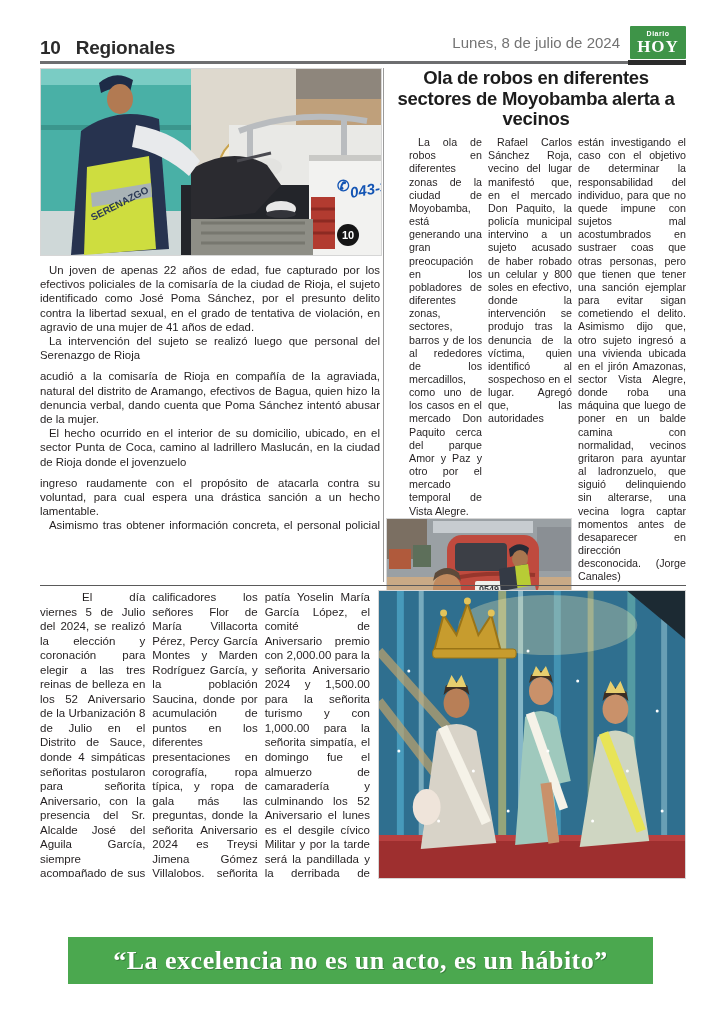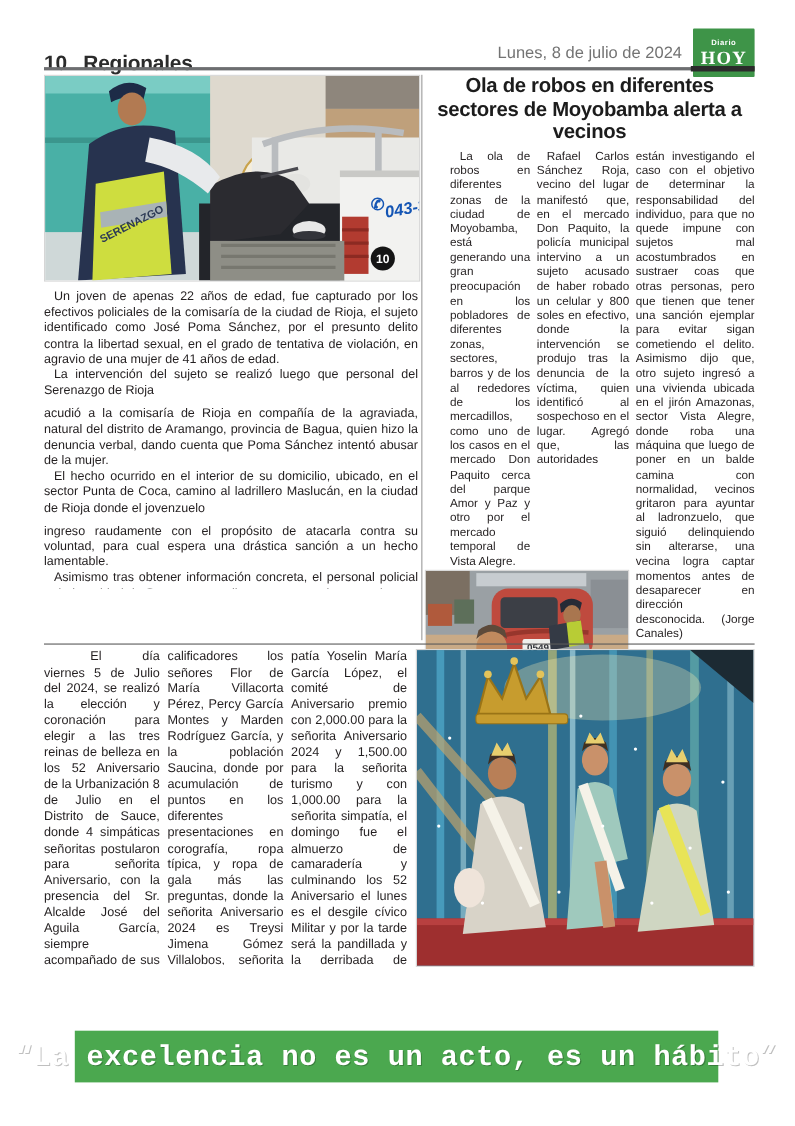--- a/index.html
+++ b/index.html
@@ -4,21 +4,21 @@
 <style>
   html,body{margin:0;padding:0;background:#e9e9e9;}
   .page{position:relative;width:723px;height:1024px;background:#ffffff;margin:0 auto;
         font-family:"Liberation Sans",sans-serif;color:#231f20;overflow:hidden;}
 
   
   .hdr{position:absolute;top:26px;left:40px;width:646px;display:flex;justify-content:space-between;align-items:flex-end;}
   .hdr-left{display:flex;align-items:baseline;gap:15px;font-weight:bold;font-size:19px;letter-spacing:-0.2px;color:#2b2b2b;}
   .hdr-right{display:flex;align-items:center;gap:10px;}
   .hdr-date{font-size:15px;color:#737373;}
-  .logo{width:56px;height:44px;background:var(--brand_green,#3e9448);color:#fff;text-align:center;
+  .logo{width:56px;height:33px;background:var(--brand_green,#3e9448);color:#fff;text-align:center;
         display:flex;flex-direction:column;justify-content:center;line-height:1;border-radius:1px;}
   .logo-top{font-size:7px;font-weight:bold;letter-spacing:.5px;}
   .logo-main{font-family:"Liberation Serif",serif;font-weight:bold;font-size:17px;letter-spacing:1px;margin-top:1px;}
   .hdr-rule{position:absolute;top:61px;left:40px;width:646px;height:3px;background:#6d6e70;}
   .hdr-rule-dark{position:absolute;top:60px;left:628px;width:58px;height:5px;background:#2b2b2b;}
 
   
   .top{position:absolute;top:68px;left:40px;width:646px;height:514px;display:flex;}
   .art1{width:340px;flex:0 0 340px;}
   .vdiv{flex:0 0 1px;background:#9a9a9a;margin:0 2px 0 3px;}
@@ -51,21 +51,21 @@
   .art3{position:absolute;top:590px;left:40px;width:646px;}
   .art3 .a-title{font-size:20.5px;line-height:1.18;margin:0 0 8px 0;}
   .a3row{display:flex;gap:8px;}
   .a3cols{display:flex;gap:7px;width:330px;flex:0 0 330px;height:287px;overflow:hidden;}
   .a3cols .tcol{font-size:11.5px;line-height:14.55px;}
   .a3photo{width:308px;height:287px;}
 
   
   .banner{position:absolute;top:937px;left:68px;width:585px;height:47px;background:var(--banner_green,#4ba84f);
           display:flex;align-items:center;justify-content:center;}
-  .banner-text{font-family:Liberation Mono, monospace;font-weight:bold;font-size:26px;color:#ffffff;
+  .banner-text{font-family:Liberation Serif, serif;font-weight:bold;font-size:26px;color:#ffffff;
                letter-spacing:0.5px;text-shadow:1px 1px 0 rgba(0,0,0,0.25);white-space:nowrap;}
 </style>
 </head>
 <body>
 
 <div class="page">
 
   <div class="hdr">
     <div class="hdr-left">
       <span>10</span>
@@ -128,21 +128,21 @@
         <path d="M50 124 l60 -10 1 14 -60 10 z" fill="#a9b3b6"></path>
         <text x="52" y="152" fill="#2c3a55" font-size="10" font-weight="bold" transform="rotate(-27 52 152)">SERENAZGO</text>
       </svg>
 
       <div class="cols">
           <div class="tcol">
             <p class="ind">Un joven de apenas 22 años de edad, fue capturado por los efectivos policiales de la comisaría de la ciudad de Rioja, el sujeto identificado como José Poma Sánchez, por el presunto delito contra la libertad sexual, en el grado de tentativa de violación, en agravio de una mujer de 41 años de edad.</p>
             <p class="ind">La intervención del sujeto se realizó luego que personal del Serenazgo de Rioja</p>
           </div>
           <div class="tcol">
-            <p>acudió a la comisaría de Rioja en compañía de la agraviada, natural del distrito de Aramango, provincia de Bagua, quien hizo la denuncia verbal, dando cuenta que Poma Sánchez intentó abusar de la mujer.</p>
+            <p>acudió a la comisaría de Rioja en compañía de la agraviada, natural del distrito de Aramango, efectivos de Bagua, quien hizo la denuncia verbal, dando cuenta que Poma Sánchez intentó abusar de la mujer.</p>
             <p class="ind">El hecho ocurrido en el interior de su domicilio, ubicado, en el sector Punta de Coca, camino al ladrillero Maslucán, en la ciudad de Rioja donde el jovenzuelo</p>
           </div>
           <div class="tcol">
             <p>ingreso raudamente con el propósito de atacarla contra su voluntad, para cual espera una drástica sanción a un hecho lamentable.</p>
             <p class="ind">Asimismo tras obtener información concreta, el personal policial y de la unidad de Serenazgo, realizaron un operativo para dar con la captura del presunto sujeto, quien fue ubicado por unos matorrales, por eso fue conducido a la dependencia policial para continuar con las diligencias del caso. (Jorge Canales)</p>
           </div>
         </div>
     </div>
 
     <div class="vdiv"></div>

